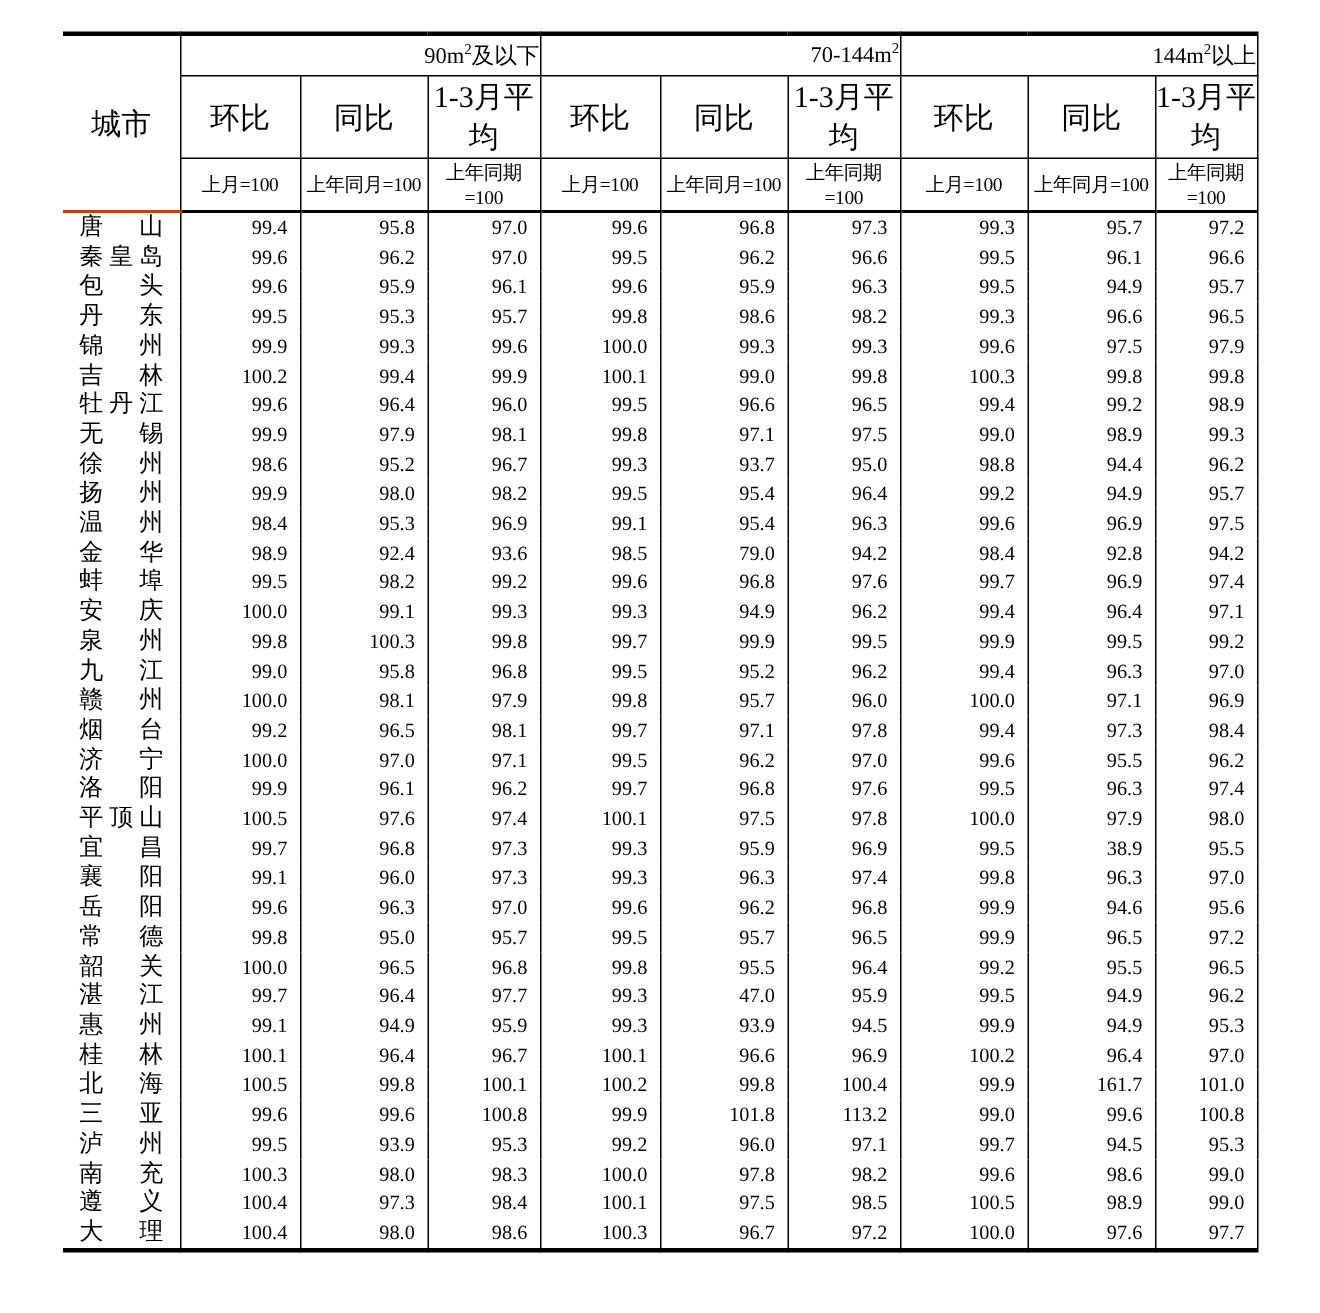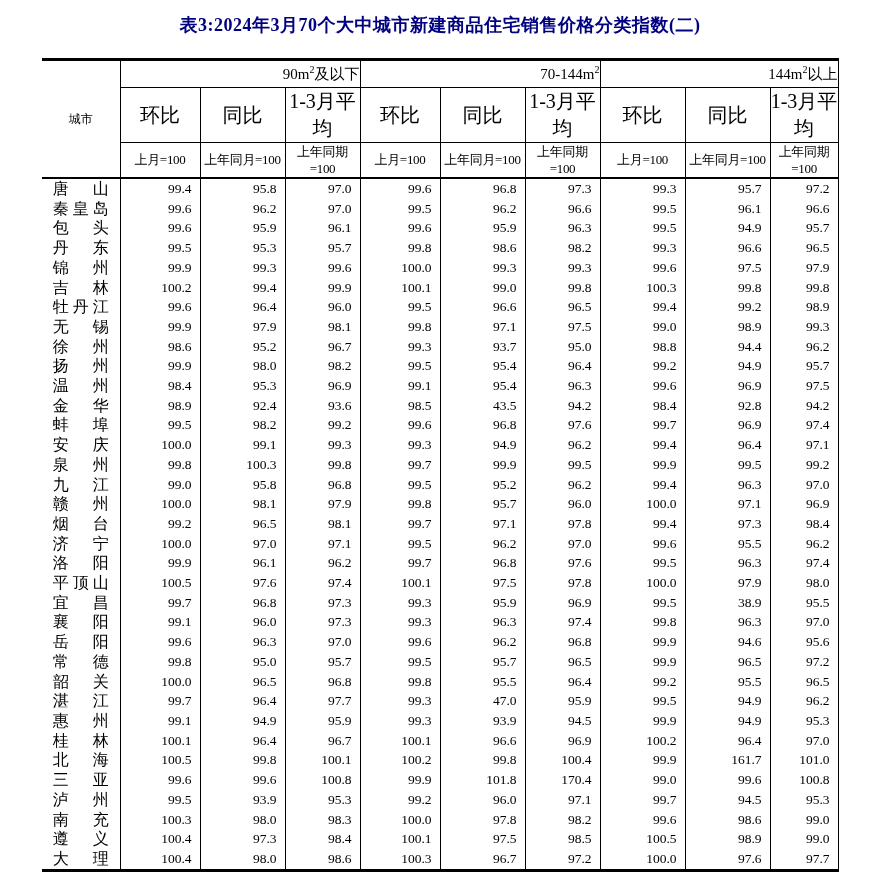--- a/index.html
+++ b/index.html
@@ -12,33 +12,32 @@
   col.c-city{width:78px;}
   col.c1{width:80px;}col.c2{width:85px;}col.c3{width:75px;}
   col.c4{width:80px;}col.c5{width:85px;}col.c6{width:75px;}
   col.c7{width:85px;}col.c8{width:85px;}col.c9{width:68px;}
   th,td{padding:0;font-weight:normal;border-right:1px solid #000;}
   th{text-align:center;}
   .grp{height:26px;font-size:15px;border-bottom:1px solid #000;text-align:right;}
   .grp sup{font-size:10px;vertical-align:super;line-height:0;}
   .sub{height:22px;font-size:20px;border-bottom:1px solid #000;}
   .base{height:21px;font-size:13px;letter-spacing:-.3px;}
-  th.cityhead{font-size:12px;border-bottom:2px solid #000000;}
+  th.cityhead{font-size:20px;border-bottom:2px solid #c2410c;}
   tr.hsep th{border-bottom:2px solid #000;}
   tbody td{height:19.7px;font-size:13.5px;line-height:19.7px;}
   td.num{text-align:right;padding-right:8px;font-family:"Liberation Serif","DejaVu Serif",serif;}
   td.citycell{vertical-align:middle;}
   .cityname{display:block;width:56px;margin:0 auto;font-size:16px;
     text-align:justify;text-align-last:justify;line-height:19.7px;}
 </style>
 </head>
 <body>
 
 <div class="page">
-  <div class="title">表3:2024年3月70个大中城市新建商品住宅销售价格分类指数(二)</div>
 
   <table>
     <colgroup>
       <col class="c-city">
         <col class="c1">
         <col class="c2">
         <col class="c3">
       <col class="c4">
         <col class="c5">
         <col class="c6">
@@ -250,21 +249,21 @@
         </tr>
         <tr>
     <td class="citycell">
       <span class="cityname">金华</span>
     </td>
 
   <td class="num">98.9</td>
           <td class="num">92.4</td>
           <td class="num">93.6</td>
           <td class="num">98.5</td>
-          <td class="num">43.5</td>
+          <td class="num">79.0</td>
           <td class="num">94.2</td>
           <td class="num">98.4</td>
           <td class="num">92.8</td>
           <td class="num">94.2</td>
         </tr>
         <tr>
     <td class="citycell">
       <span class="cityname">蚌埠</span>
     </td>
 
@@ -536,21 +535,21 @@
         <tr>
     <td class="citycell">
       <span class="cityname">三亚</span>
     </td>
 
   <td class="num">99.6</td>
           <td class="num">99.6</td>
           <td class="num">100.8</td>
           <td class="num">99.9</td>
           <td class="num">101.8</td>
-          <td class="num">170.4</td>
+          <td class="num">113.2</td>
           <td class="num">99.0</td>
           <td class="num">99.6</td>
           <td class="num">100.8</td>
         </tr>
         <tr>
     <td class="citycell">
       <span class="cityname">泸州</span>
     </td>
 
   <td class="num">99.5</td>

